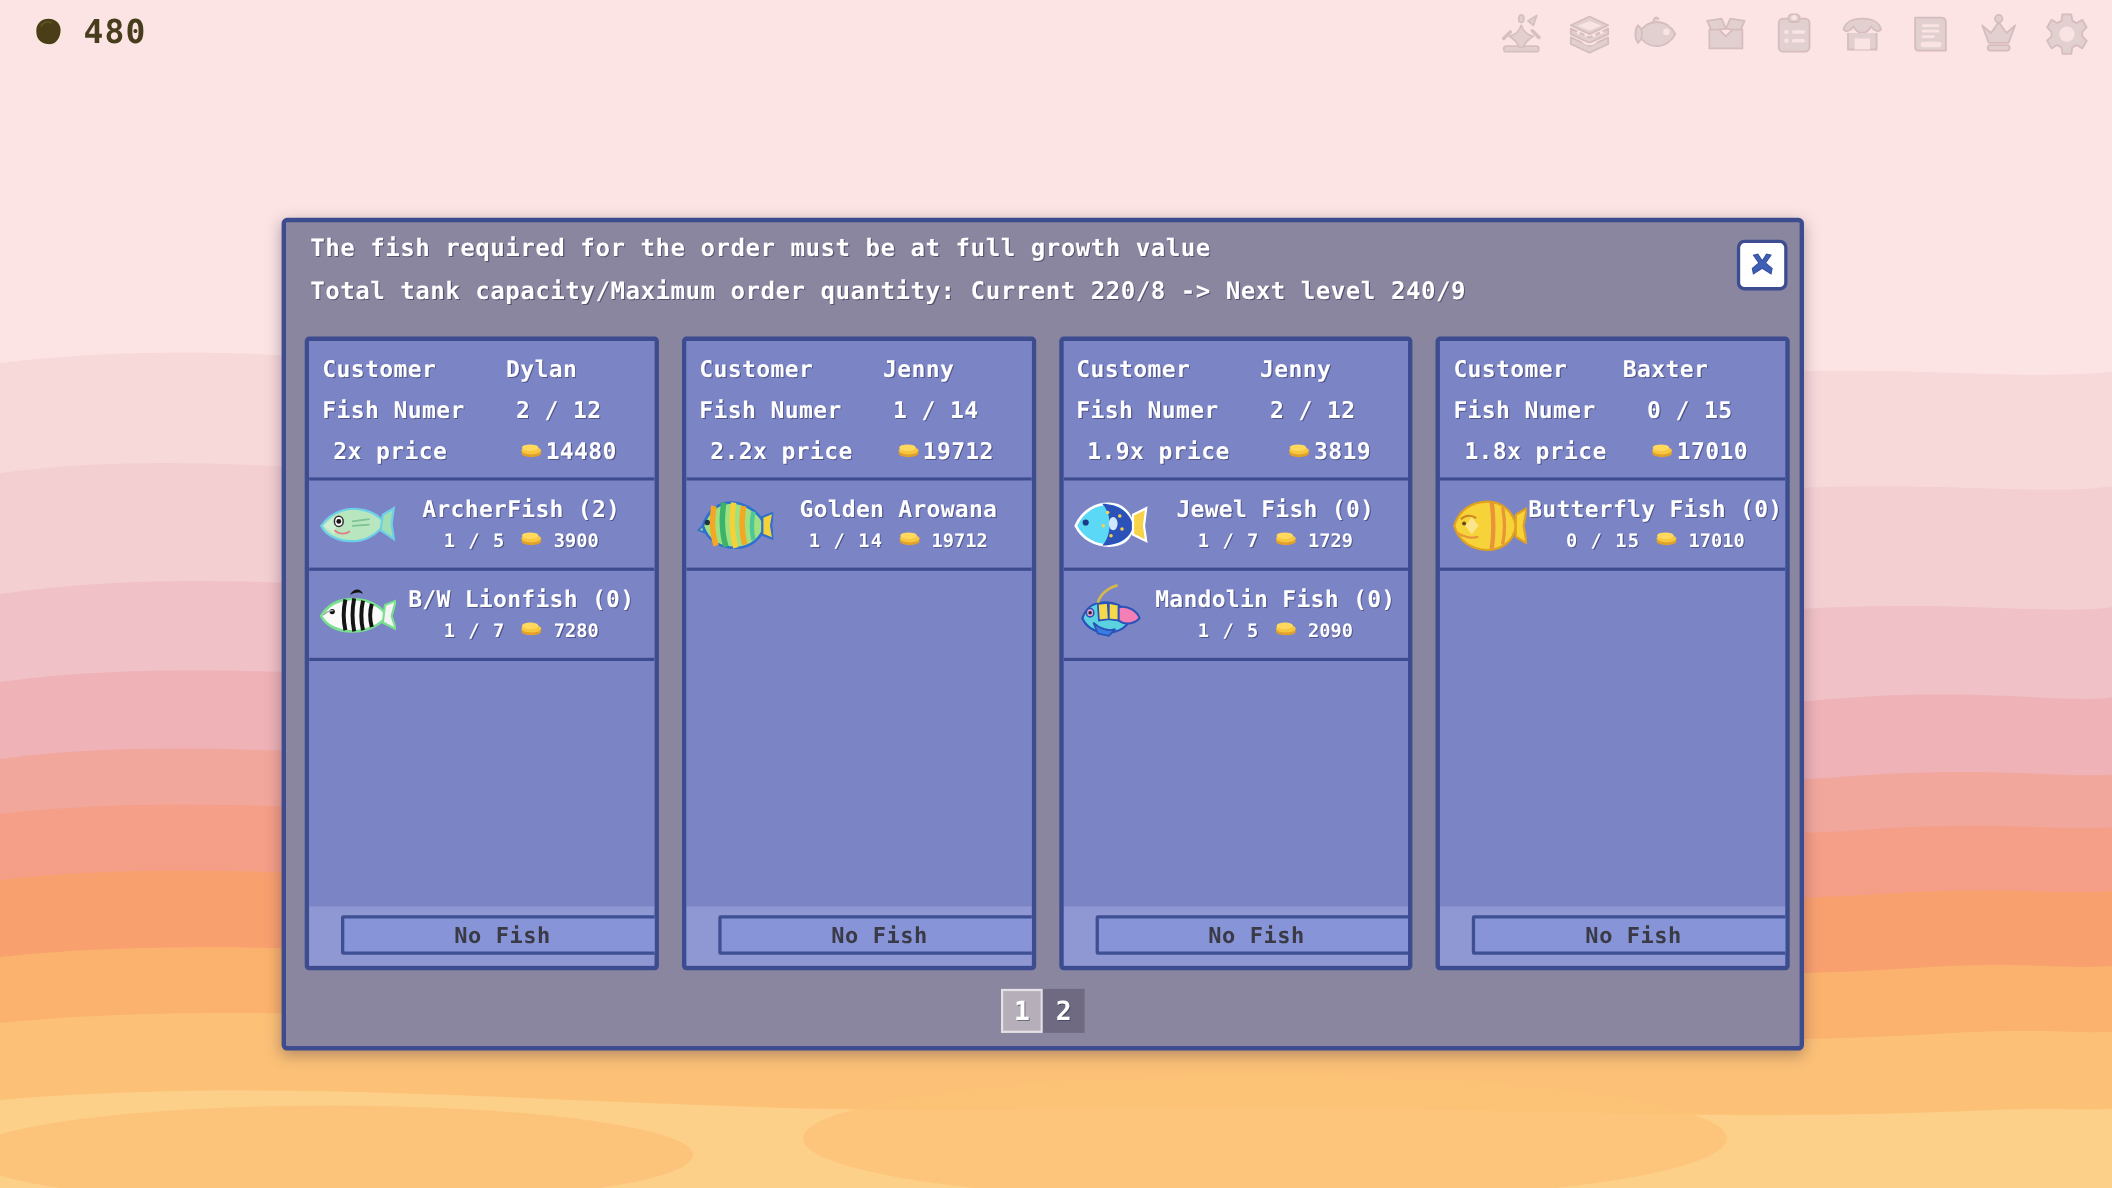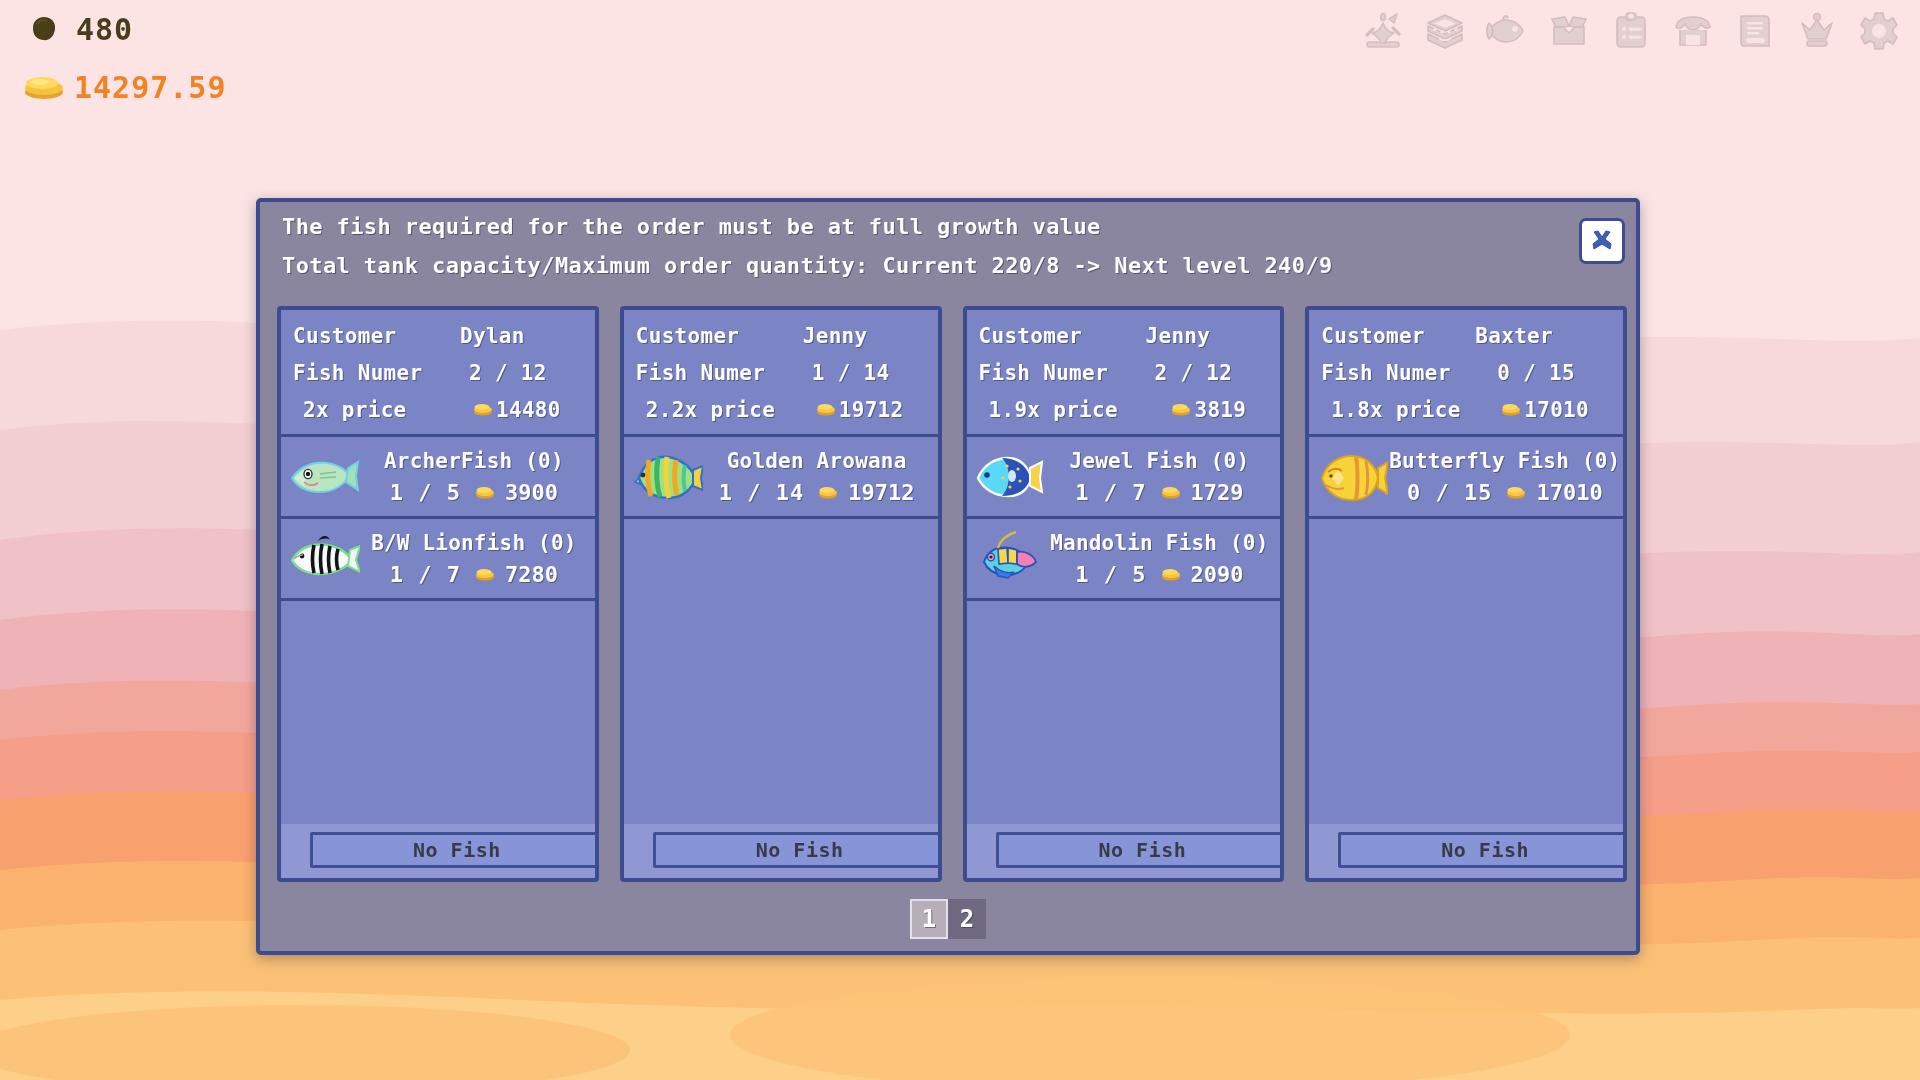--- a/index.html
+++ b/index.html
@@ -131,21 +131,21 @@
   }
   .fish-info {
     flex: 1 1 auto;
     display: flex; flex-direction: column; align-items: center;
     color: #fff;
     font-family: "DejaVu Sans Mono", monospace;
     font-weight: bold;
     text-shadow: 1px 1px 0 rgba(40,40,80,.5);
   }
   .fish-name { font-size: 21px; letter-spacing: .2px; margin-bottom: 7px; white-space: nowrap;}
-  .fish-sub { font-size: 22px; display: flex; align-items: center; gap: 9px; }
+  .fish-sub { font-size: 17px; display: flex; align-items: center; gap: 9px; }
   .fish-sub .coin-px { margin-left: 4px; }
   .fish-sub .cnt { letter-spacing: 1px; }
   .fish-pad { flex: 1 1 auto; background: #7b85c6; }
 
   .card-foot { padding: 8px 10px 10px 10px; background: #8f98d3; }
   .nofish-btn {
     width: 100%; height: 36px;
     background: #8894d8;
     border: 3px solid #3f4f93;
     border-radius: 2px;
@@ -205,31 +205,20 @@
     <span class="hud-icon">
       <svg width="36" height="30" viewBox="0 0 36 30">
         <ellipse cx="18" cy="15" rx="13" ry="12" fill="#fce8d9" opacity=".55"></ellipse>
         <path d="M7 14 C7 7 12 3 18 3 C25 3 30 8 29 15 C28 23 23 27 17 26 C10 25 7 21 7 14 Z" fill="#4a3e18"></path>
         <path d="M11 10 C13 6 18 5 21 7" stroke="#6b5c2a" stroke-width="2" fill="none" opacity=".6"></path>
       </svg>
     </span>
     <span class="hud-val hud-pellet">480</span>
   </div>
 
-  <div class="hud-row">
-    <span class="hud-icon">
-      <svg width="48" height="30" viewBox="0 0 48 30">
-        <ellipse cx="24" cy="20" rx="19" ry="7" fill="#e8a42a"></ellipse>
-        <ellipse cx="24" cy="16" rx="19" ry="7" fill="#f5c33f"></ellipse>
-        <ellipse cx="22" cy="11" rx="16" ry="6" fill="#ffd95e"></ellipse>
-        <ellipse cx="20" cy="10" rx="9" ry="3" fill="#ffe894" opacity=".8"></ellipse>
-      </svg>
-    </span>
-    <span class="hud-val hud-coin">14297.59</span>
-  </div>
 </div>
 
 <div id="iconbar">
 
   <div class="tb-icon" title="Pond">
     <svg width="44" height="44" viewBox="0 0 44 44">
       <g fill="#e0cfcf" stroke="#d6bcbc" stroke-width="1.6" stroke-linejoin="round">
         <rect x="6" y="33" width="32" height="5" rx="2.5"></rect>
         <path d="M22 14 C24 20 27 23 33 24 C28 27 25 30 24 34 L20 34 C19 30 16 27 11 24 C17 23 20 20 22 14 Z"></path>
         <path d="M12 20 L6 26 M32 19 L38 25" stroke-width="3.2" stroke-linecap="round"></path>
@@ -383,21 +372,21 @@
               <path d="M4 30 C14 16 30 12 44 16 C52 18 58 22 62 28 C56 36 46 44 32 44 C18 44 8 38 4 30 Z" fill="#b8e6bf" stroke="#6dd0e8" stroke-width="2"></path>
               <path d="M60 20 L70 14 L68 28 L70 42 L58 34 Z" fill="#9fe0b4" stroke="#6dd0e8" stroke-width="2"></path>
               <path d="M6 30 L16 22 L18 30 L16 38 Z" fill="#cdf0d3"></path>
               <ellipse cx="20" cy="26" rx="4" ry="4.6" fill="#fff" stroke="#333" stroke-width="1.4"></ellipse>
               <circle cx="20" cy="26" r="2.2" fill="#151515"></circle>
               <path d="M16 34 C20 38 26 38 30 35" stroke="#e47a86" stroke-width="1.6" fill="none"></path>
               <path d="M32 26 L48 24 M32 30 L48 29" stroke="#7fc294" stroke-width="1.6"></path>
             </svg>
           </span>
           <span class="fish-info">
-            <span class="fish-name">ArcherFish (0)</span>
+            <span class="fish-name">ArcherFish (2)</span>
             <span class="fish-sub">
               <span class="cnt">1 / 5</span>
               <span class="coin-px"><svg width="22" height="15" viewBox="0 0 22 15">
                     <ellipse cx="11" cy="10" rx="9" ry="3.6" fill="#e1a02a"></ellipse>
                     <ellipse cx="11" cy="7.5" rx="9" ry="3.6" fill="#f7c73f"></ellipse>
                     <ellipse cx="10" cy="5" rx="7.5" ry="3" fill="#ffd95e"></ellipse>
                   </svg></span>
               <span>3900</span>
             </span>
           </span>

